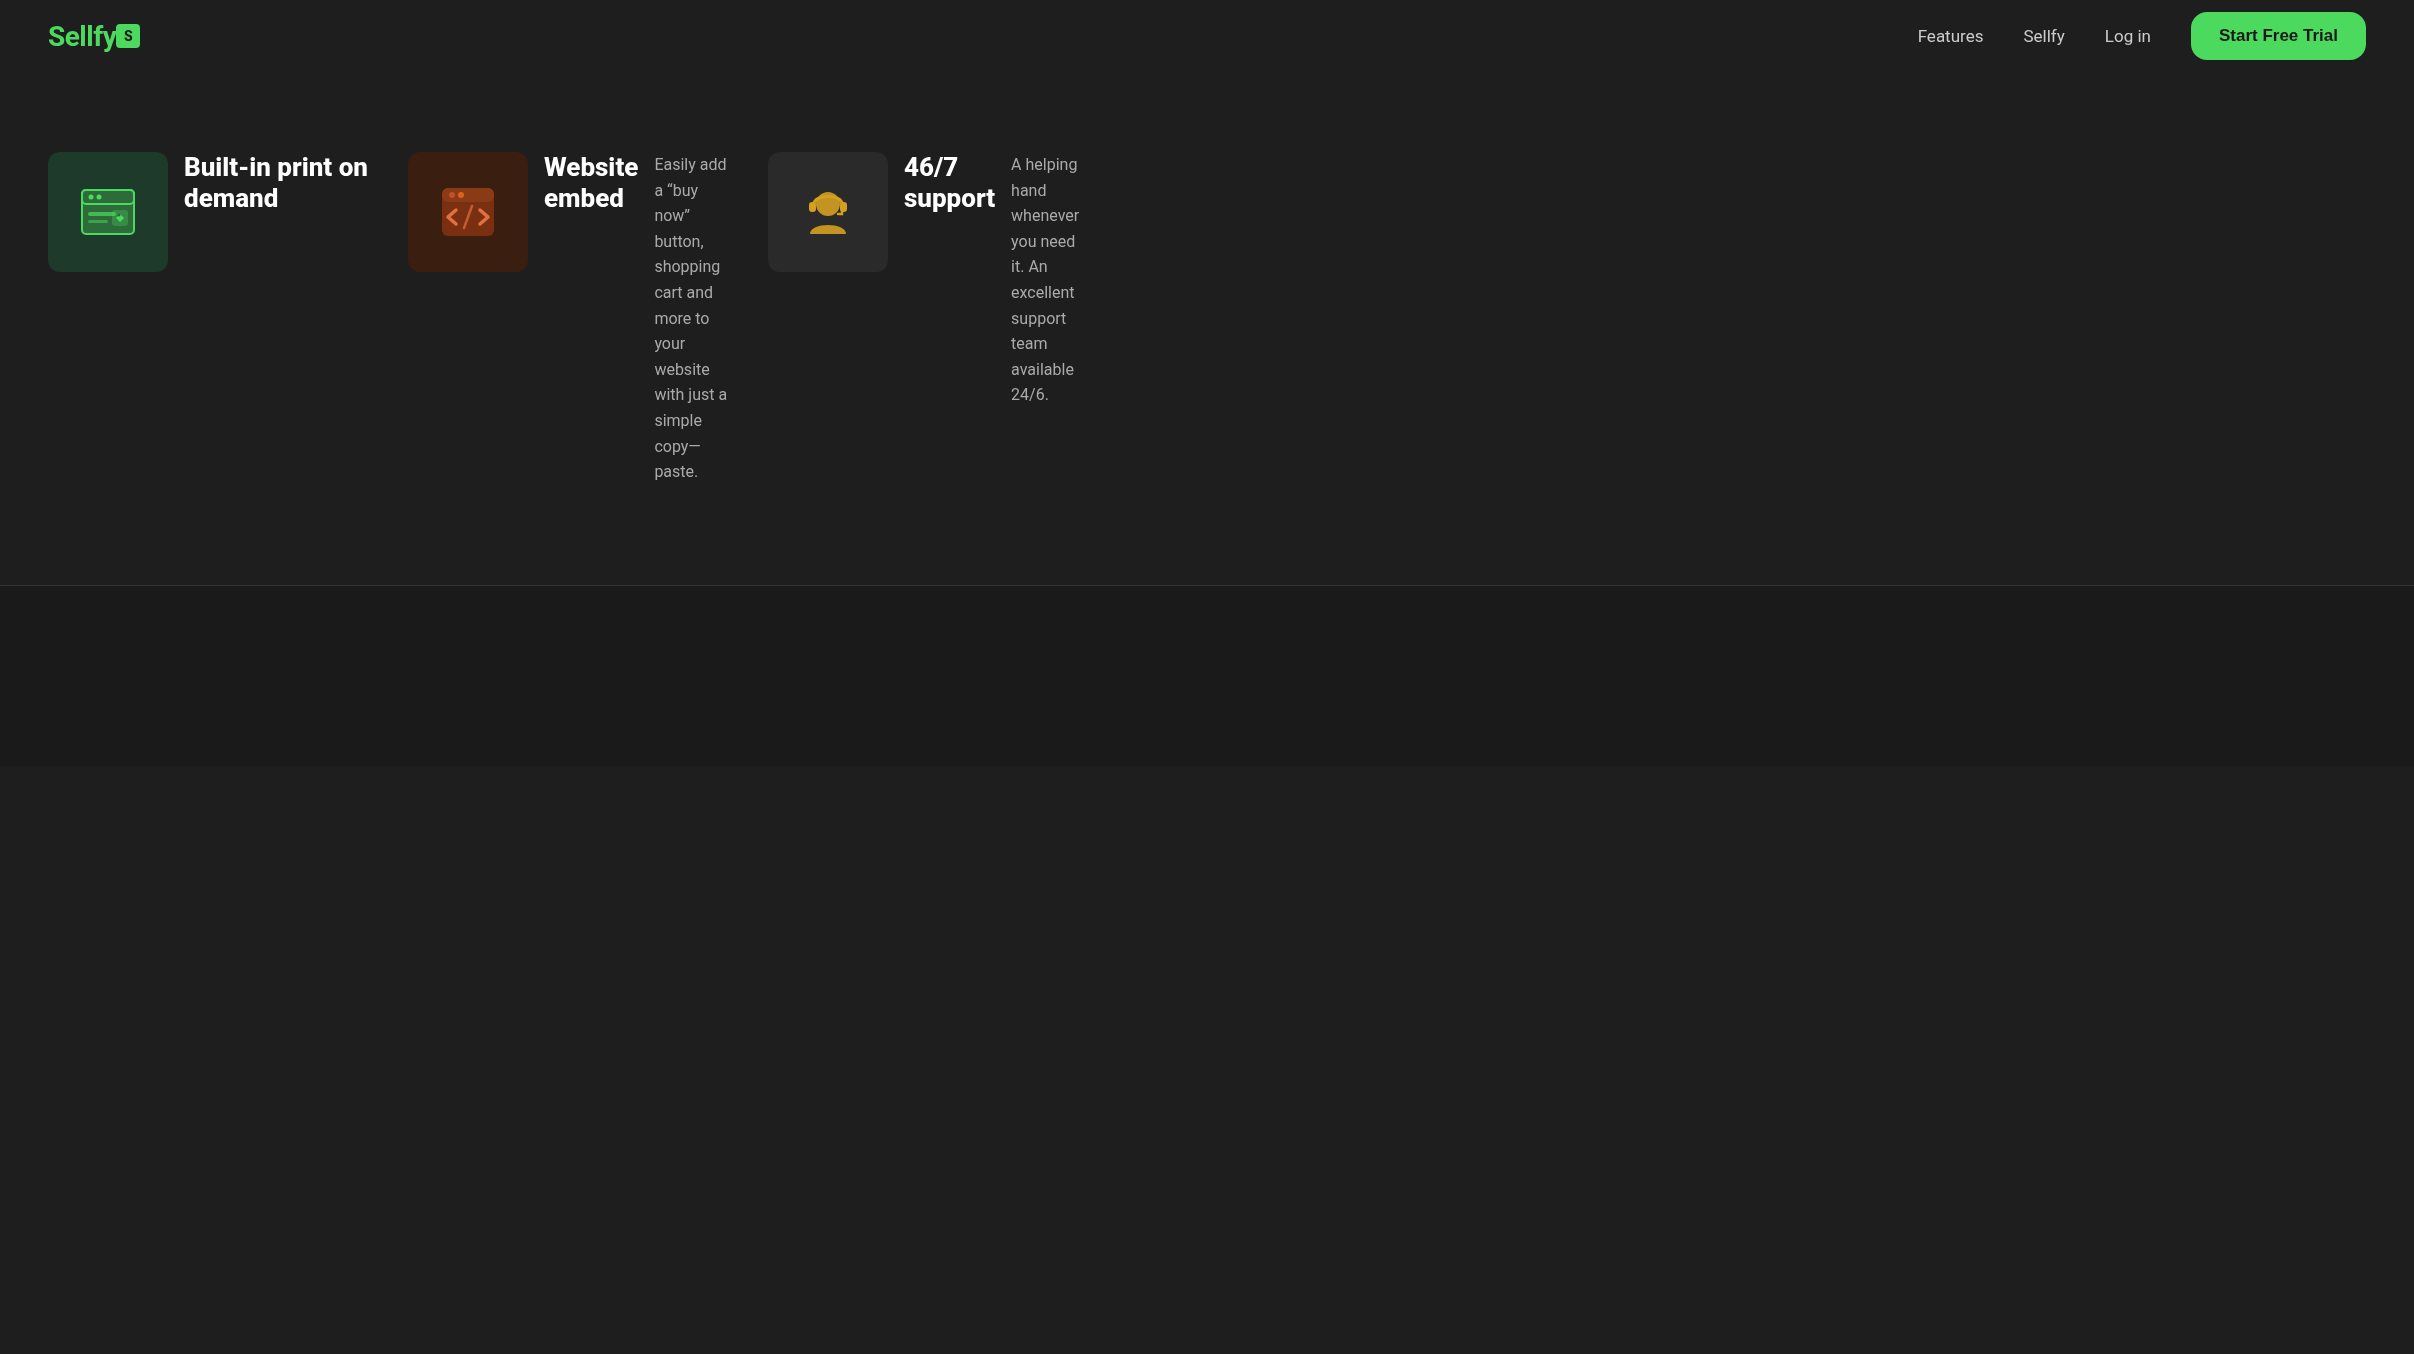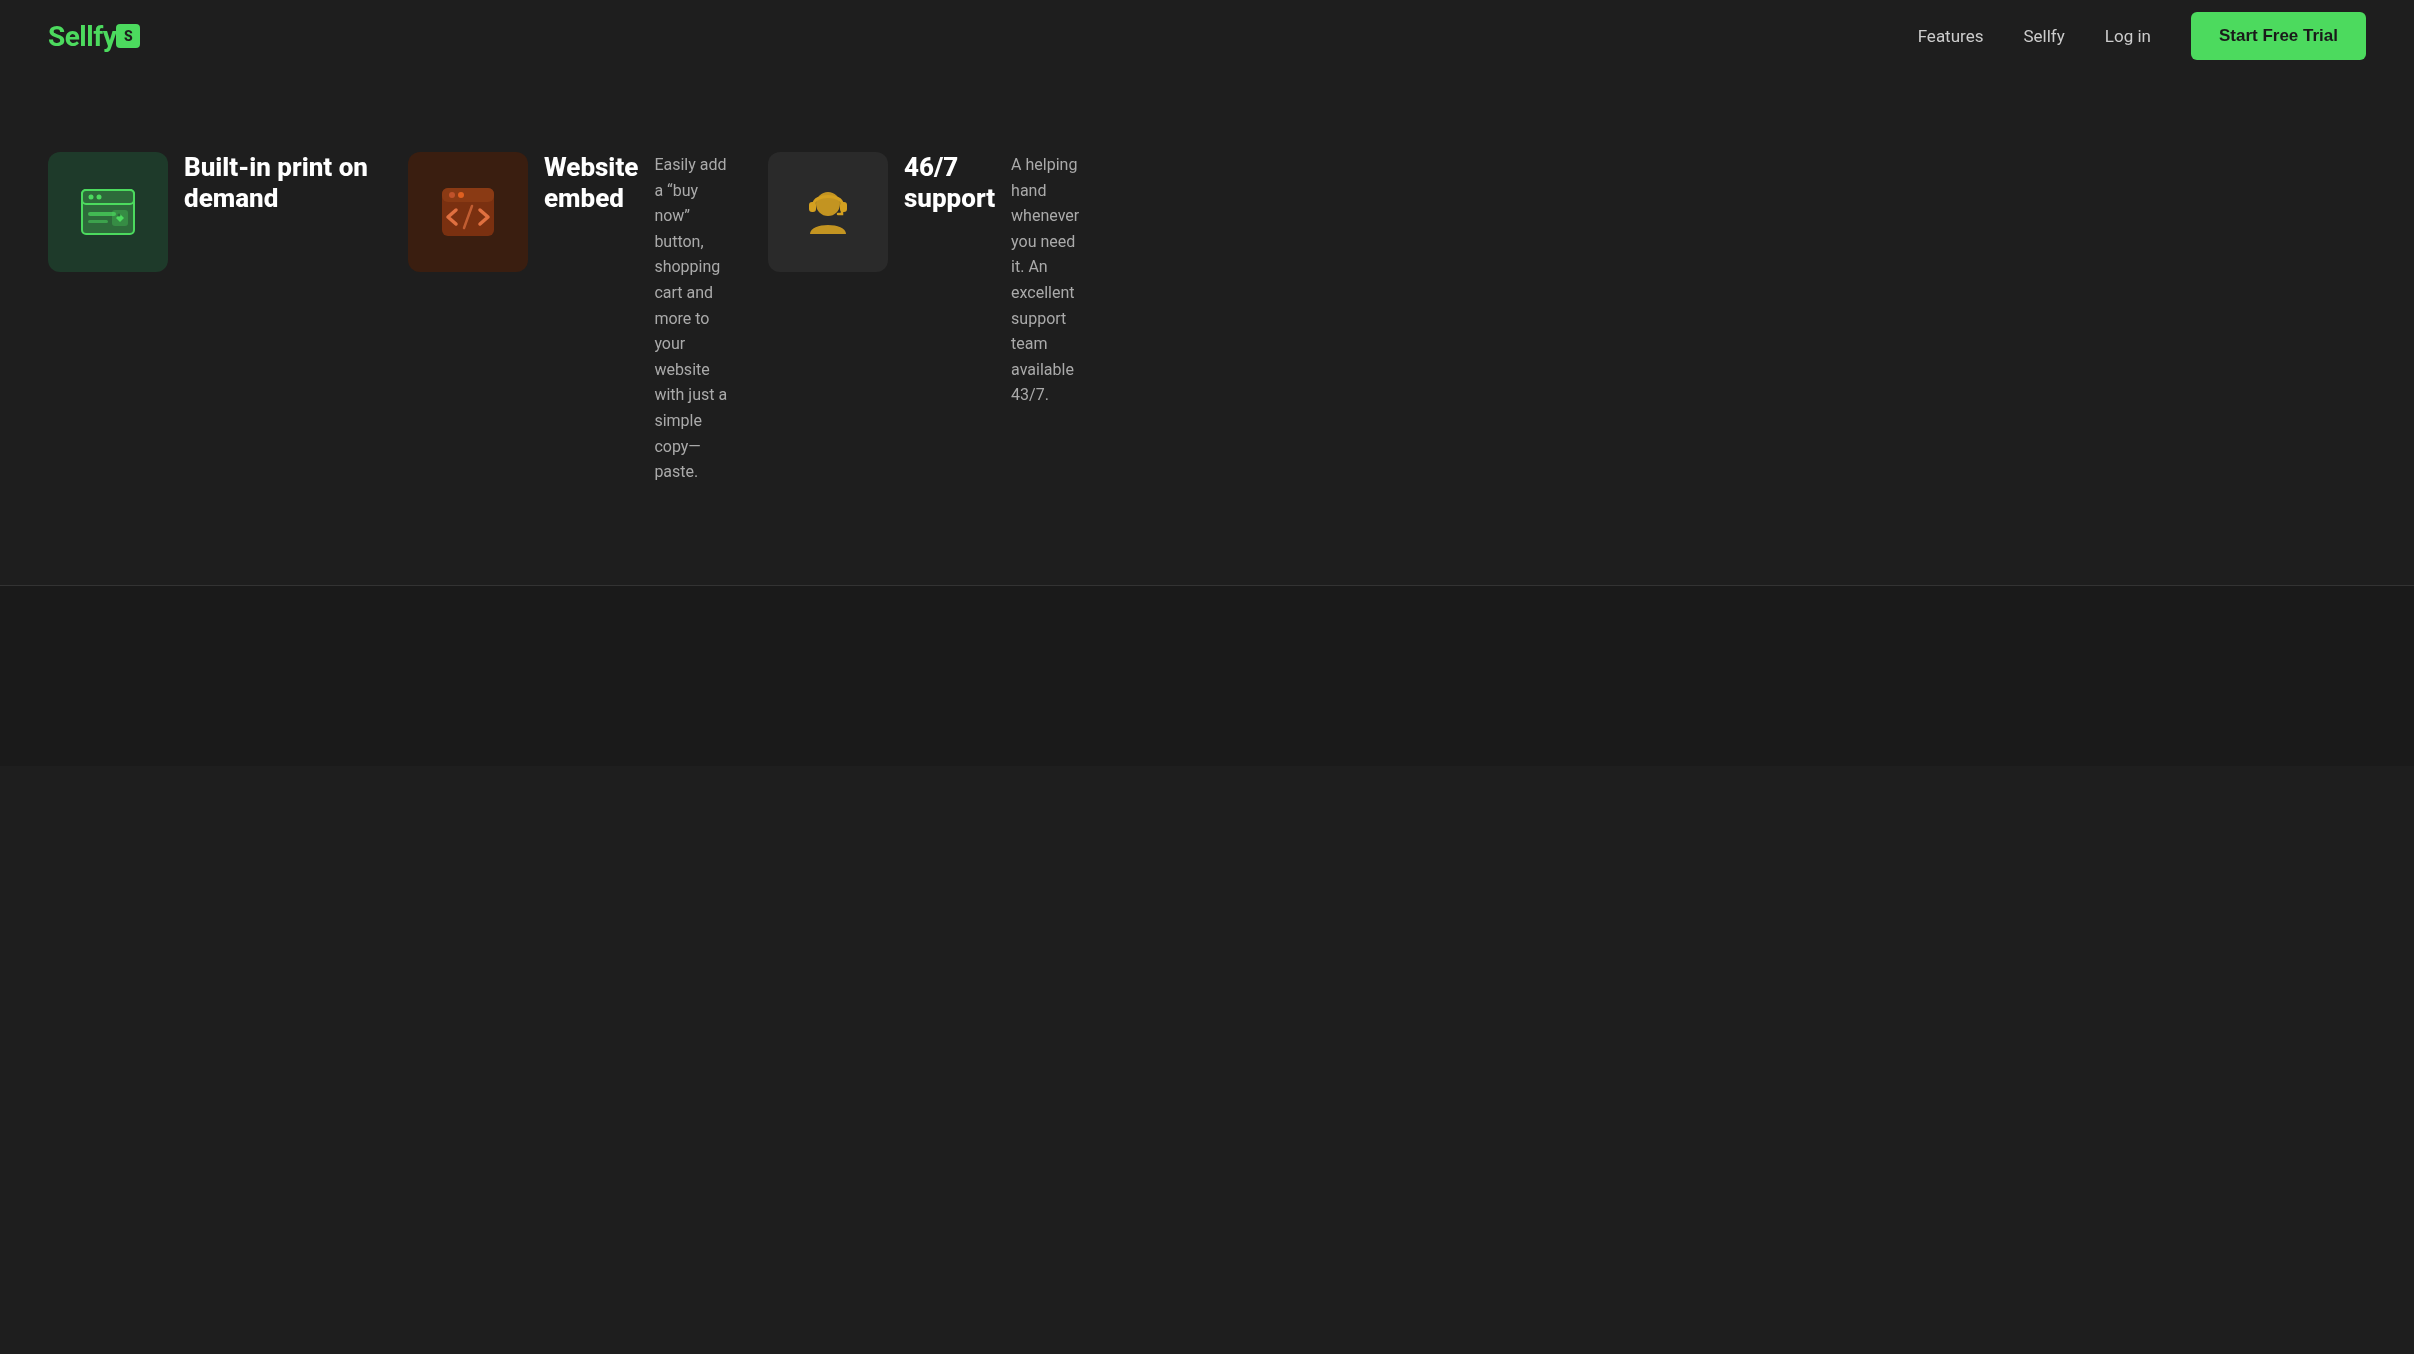--- a/index.html
+++ b/index.html
@@ -64,21 +64,21 @@
       cursor: pointer;
     }
 
     .btn-trial {
       background-color: #4cda5e;
       color: #1a1a1a;
       font-size: 17px;
       font-weight: 700;
       padding: 14px 28px;
       border: none;
-      border-radius: 6px;
+      border-radius: 16px;
       cursor: pointer;
       white-space: nowrap;
     }
 
     
     .main-content {
       padding: 80px 48px 100px 48px;
     }
 
     .features-grid {
@@ -222,21 +222,21 @@
           <path d="M14 54 C14 42 50 42 50 54" fill="#d4a020" opacity="0.9"></path>
 
           <path d="M18 24 C18 14 46 14 46 24" stroke="#d4a020" stroke-width="3" fill="none"></path>
           <rect x="13" y="22" width="7" height="10" rx="3" fill="#d4a020"></rect>
           <rect x="44" y="22" width="7" height="10" rx="3" fill="#d4a020"></rect>
 
           <path d="M46 30 L46 34 L42 34" stroke="#d4a020" stroke-width="2.5" stroke-linecap="round" fill="none"></path>
         </svg>
       </div>
       <h3 class="feature-title">46/7 support</h3>
-      <p class="feature-desc">A helping hand whenever you need it. An excellent support team available 43/7.</p>
+      <p class="feature-desc">A helping hand whenever you need it. An excellent support team available 24/6.</p>
     </div>
 
   </div>
 </main>
 
 <hr class="divider">
 
 <div class="bottom-section"></div>
 
 </body></html>

